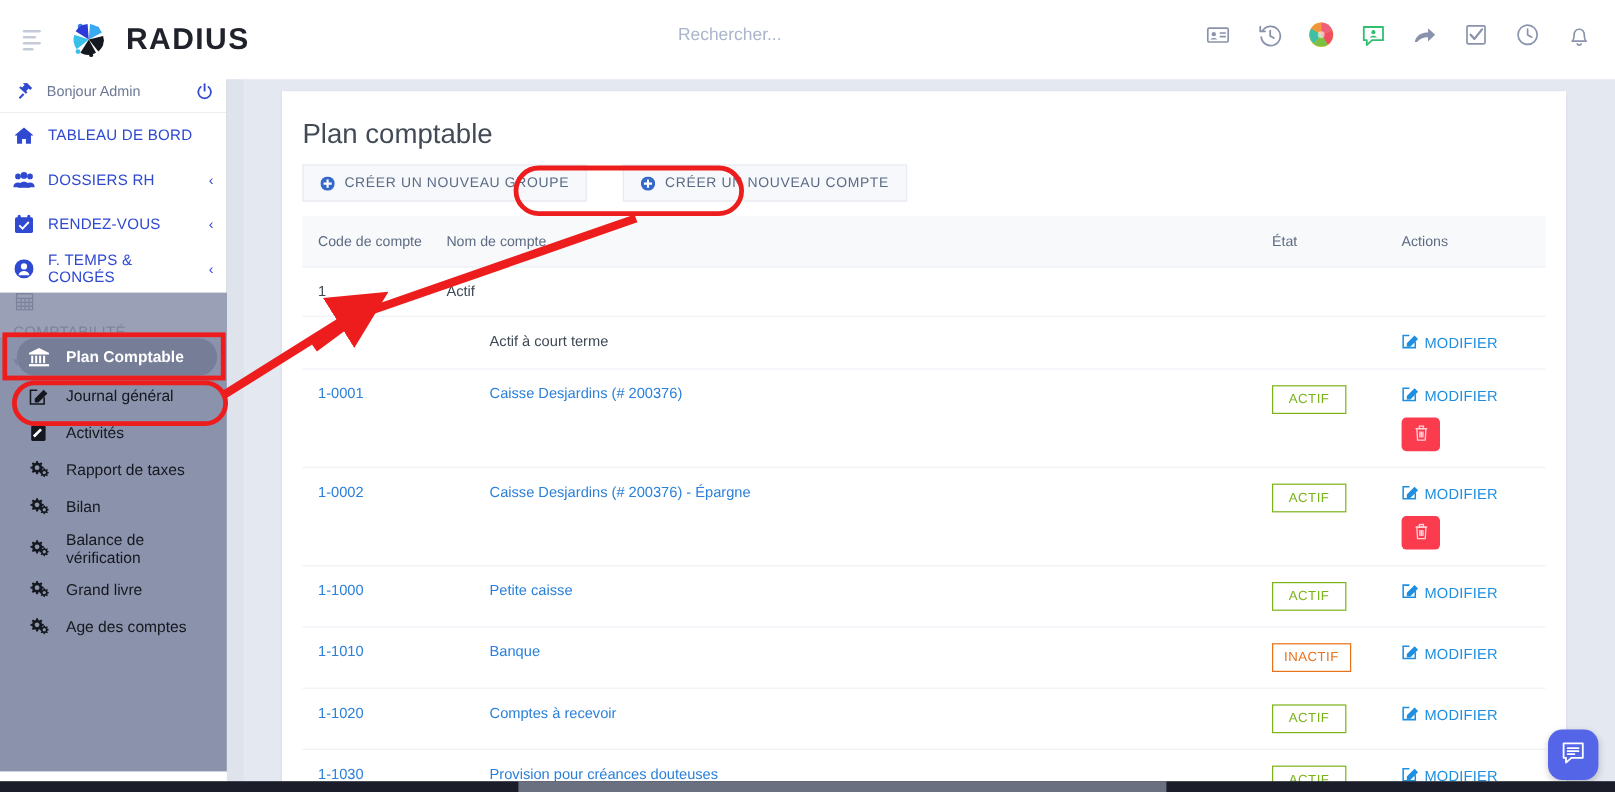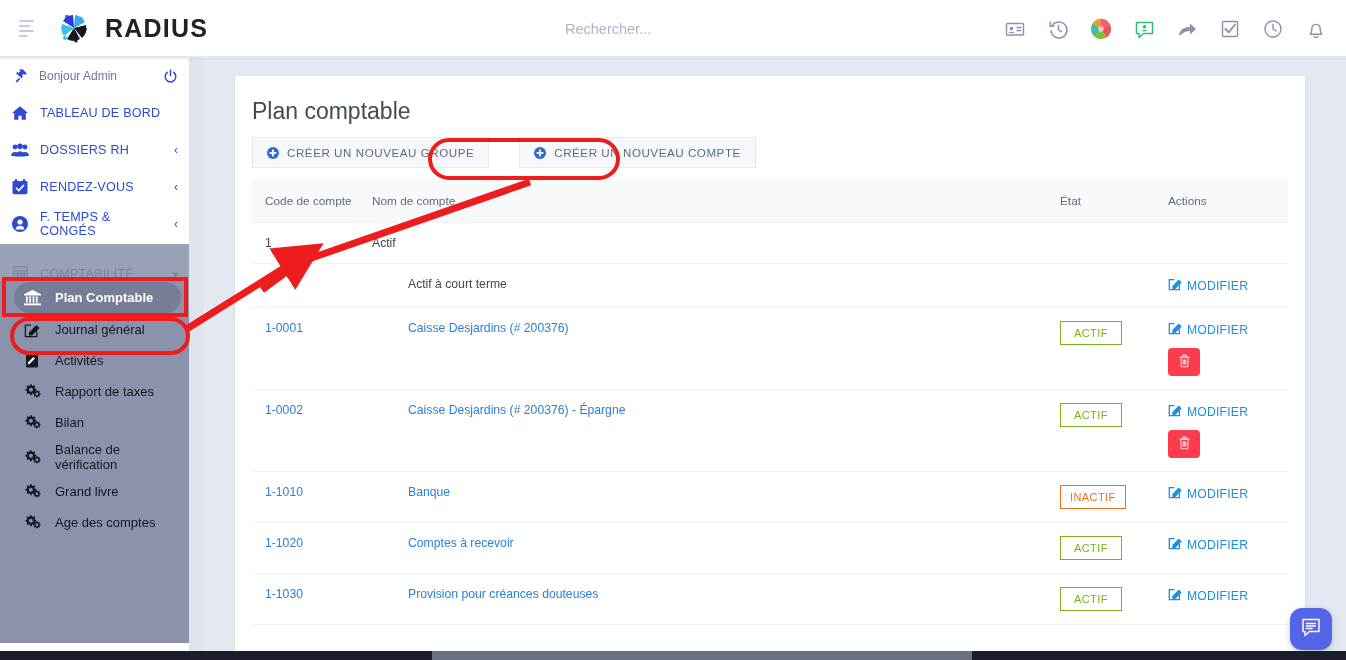--- a/index.html
+++ b/index.html
@@ -6,21 +6,21 @@
   html, body {
     width: 1346px; height: 660px;
     overflow: hidden;
     font-family: "Liberation Sans", sans-serif;
     background: #e4e8f0;
   }
   #app { position: relative; width: 1346px; height: 660px; }
 
   
   .topbar {
-    position: absolute; top: 0; left: 0; width: 1346px; height: 56px;
+    position: absolute; top: 0; left: 0; width: 1346px; height: 66px;
     background: #ffffff;
     display: flex; align-items: center;
     z-index: 20;
   }
   .hamburger {
     width: 52px; height: 58px; display: flex; align-items: center; justify-content: center;
     cursor: pointer;
   }
   .hamburger span { display: block; width: 15px; }
   .hamburger i {
@@ -80,22 +80,22 @@
   .sb-top { background: #ffffff; padding-bottom: 2px; }
   .sb-item {
     display: flex; align-items: center; height: 37px; padding: 0 11px; gap: 11px;
     cursor: pointer; position: relative;
   }
   .sb-item .ico { width: 18px; display: flex; justify-content: center; align-items:center; color: #2f49d1; flex-shrink: 0; }
   .sb-item .lbl { font-size: 12.6px; color: #2f49d1; letter-spacing: .2px; flex:1; }
   .sb-item .chev { color: #2f49d1; font-size: 12px; }
 
   .sb-section {
-    display: flex; align-items: flex-end; height: 37px; padding: 0 11px; gap: 11px;
-    background: #9aa0b6; cursor: pointer;
+    display: flex; align-items: flex-start; height: 37px; padding: 0 11px; gap: 11px;
+    background: #9aa0b6; cursor: pointer; flex-direction: column;
   }
   .sb-section .ico { width: 18px; display:flex; justify-content:center; color:#7c839c; }
   .sb-section .lbl { font-size: 12.6px; color: #7c839c; letter-spacing:.2px; flex:1; }
   .sb-section .chev { color: #7c839c; font-size: 11px; }
 
   .sb-sub {
     display: flex; align-items: center; min-height: 31px; padding: 4px 11px 4px 22px; gap: 13px;
     cursor: pointer; color: #141821;
   }
   .sb-sub .ico { width: 20px; display:flex; justify-content:center; flex-shrink:0; color:#15181f; }
@@ -607,20 +607,42 @@
                       <path d="M1.6 3.2h9.8"></path>
                         <path d="M2.7 3.2h7.6l-.6 9.6H3.3z"></path>
                         <path d="M4.8 1.1h3.4v2.1H4.8z"></path>
                       <path d="M5.2 5.6v5M6.5 5.6v5M7.8 5.6v5"></path>
                     </svg>
                   </span>
                 </div>
               </td>
             </tr>
 
+            <tr>
+              <td class="code col-code">
+                <span class="indent1" style="padding-left:0">1-1000</span>
+              </td>
+              <td class="name">
+                <span class="indent1">Petite caisse</span>
+              </td>
+              <td>
+                <span class="badge">ACTIF</span>
+              </td>
+              <td>
+                <span class="modifier">
+                  <span>
+                    <svg width="14" height="14" viewBox="0 0 14 14" fill="none" stroke="#1e8fe0" stroke-width="1.3">
+                      <path d="M11.4 7.6v5.1H1.3V2.6h5.2"></path>
+                        <path d="M5 9.3l5.8-5.8 2 2-5.8 5.8H5z" fill="#1e8fe0"></path>
+                    </svg>
+                  </span>
+                  <span>MODIFIER</span>
+                </span>
+              </td>
+            </tr>
 
             <tr>
               <td class="code col-code">
                 <span class="indent1" style="padding-left:0">1-1010</span>
               </td>
               <td class="name">
                 <span class="indent1">Banque</span>
               </td>
               <td>
                 <span class="badge inactif">INACTIF</span>

